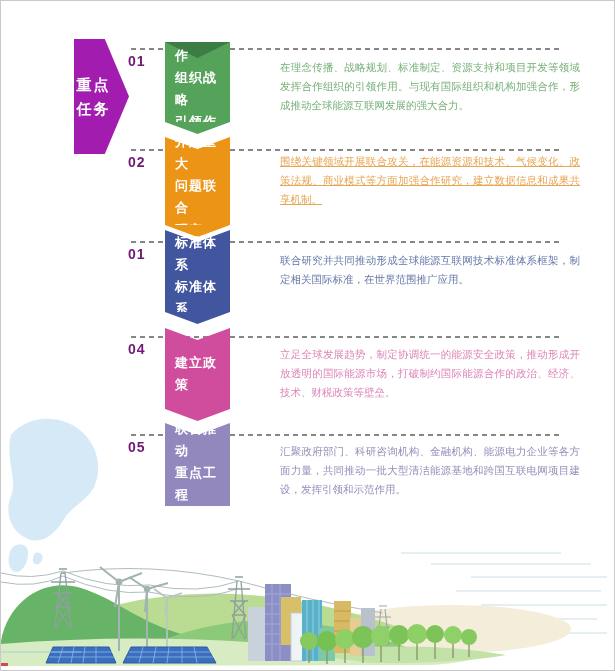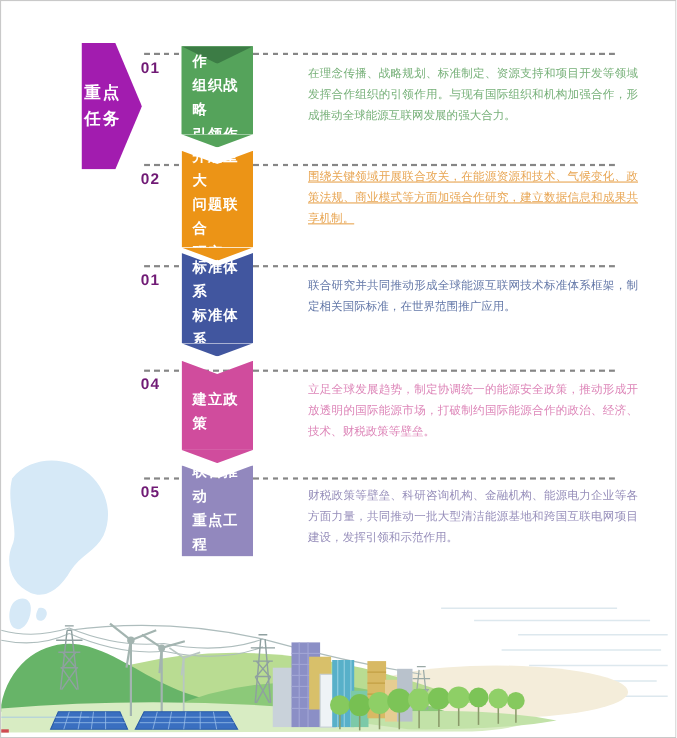--- a/index.html
+++ b/index.html
@@ -250,15 +250,15 @@
   <div class="dash" style="top:433px"></div>
   <div class="num" style="top:438px">05</div>
   <div class="banner" style="top: 422px; height: 83px; --c: #9288be; --cd: #7a6fa8; --ct: #968eba;">
     <div class="body notch"></div>
     <div class="label" style="padding-top:18px">
       <span>联合推动</span>
       <span>重点工程</span>
       <span>建设</span>
     </div>
   </div>
-  <div class="desc" style="top: 441px; --c: #9288be; --cd: #7a6fa8; --ct: #968eba;">财税政策等壁垒、科研咨询机构、金融机构、能源电力企业等各方面力量，共同推动一批大型清洁能源基地和跨国互联电网项目建设，发挥引领和示范作用。</div>
+  <div class="desc" style="top: 441px; --c: #9288be; --cd: #7a6fa8; --ct: #968eba;">汇聚政府部门、科研咨询机构、金融机构、能源电力企业等各方面力量，共同推动一批大型清洁能源基地和跨国互联电网项目建设，发挥引领和示范作用。</div>
 
 </div>
 
 </body></html>

